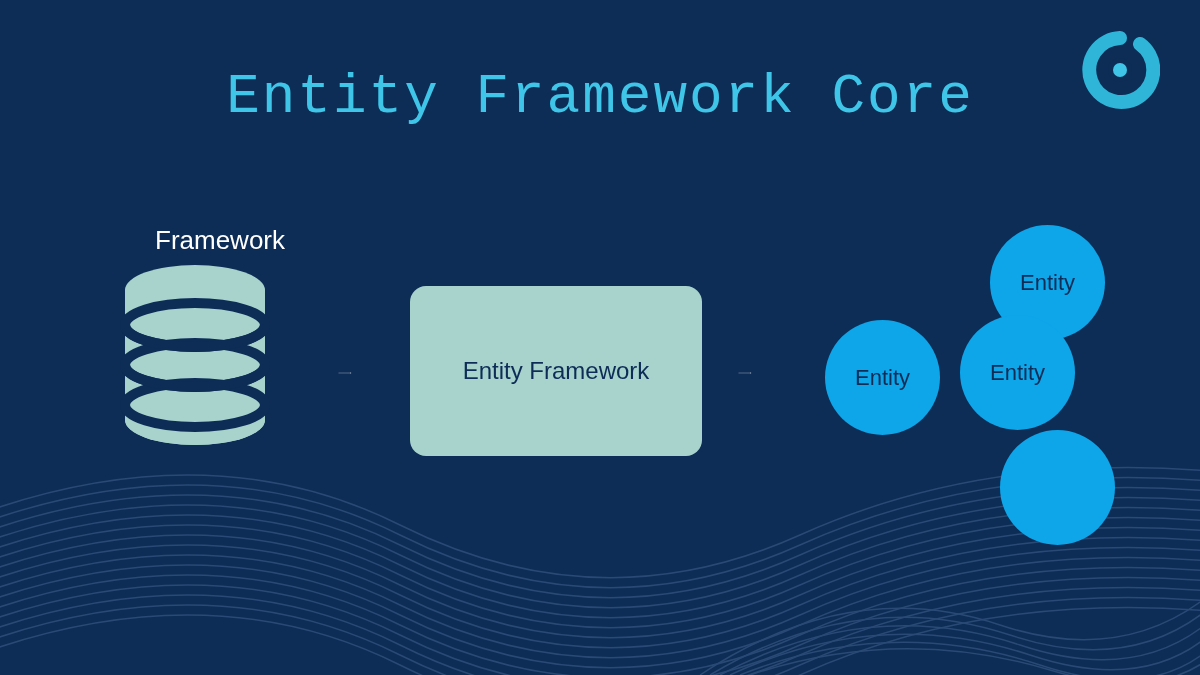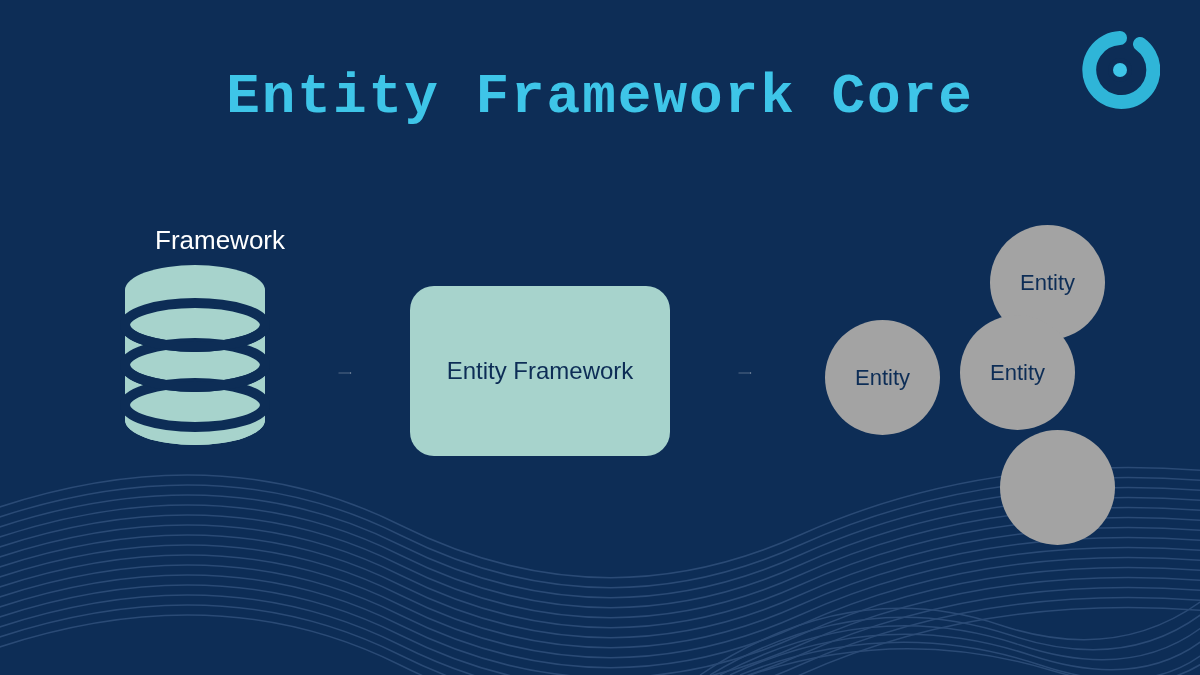--- a/index.html
+++ b/index.html
@@ -12,21 +12,21 @@
   font-family: Arial, sans-serif;
 }
 .title {
   position: absolute;
   top: 65px;
   left: 50%;
   transform: translateX(-50%);
   color: #3ec5e8;
   font-family: 'Courier New', monospace;
   font-size: 56px;
-  font-weight: bold;
+  font-weight: normal;
   letter-spacing: 2px;
   white-space: nowrap;
 }
 .logo {
   position: absolute;
   top: 30px;
   right: 40px;
 }
 .db-label {
   position: absolute;
@@ -37,24 +37,24 @@
 }
 .db-icon {
   position: absolute;
   top: 265px;
   left: 120px;
 }
 .ef-box {
   position: absolute;
   top: 286px;
   left: 410px;
-  width: 260px;
+  width: 292px;
   height: 170px;
   background: #a7d3cc;
-  border-radius: 24px;
+  border-radius: 16px;
   display: flex;
   align-items: center;
   justify-content: center;
   color: #0d2d56;
   font-size: 24px;
 }
 .arrow1 {
   position: absolute;
   top: 372px;
   left: 280px;
@@ -68,21 +68,21 @@
   width: 130px;
   height: 2px;
 }
 .arrow-line {
   stroke: #fff;
   stroke-width: 3;
 }
 .circle {
   position: absolute;
   border-radius: 50%;
-  background: #a3a3a3;
+  background: #0ea5e9;
   display: flex;
   align-items: center;
   justify-content: center;
   color: #0d2d56;
   font-size: 22px;
 }
 .circle1 { top: 320px; left: 825px; width: 115px; height: 115px; }
 .circle2 { top: 225px; left: 990px; width: 115px; height: 115px; }
 .circle3 { top: 315px; left: 960px; width: 115px; height: 115px; }
 .circle4 { top: 430px; left: 1000px; width: 115px; height: 115px; }

